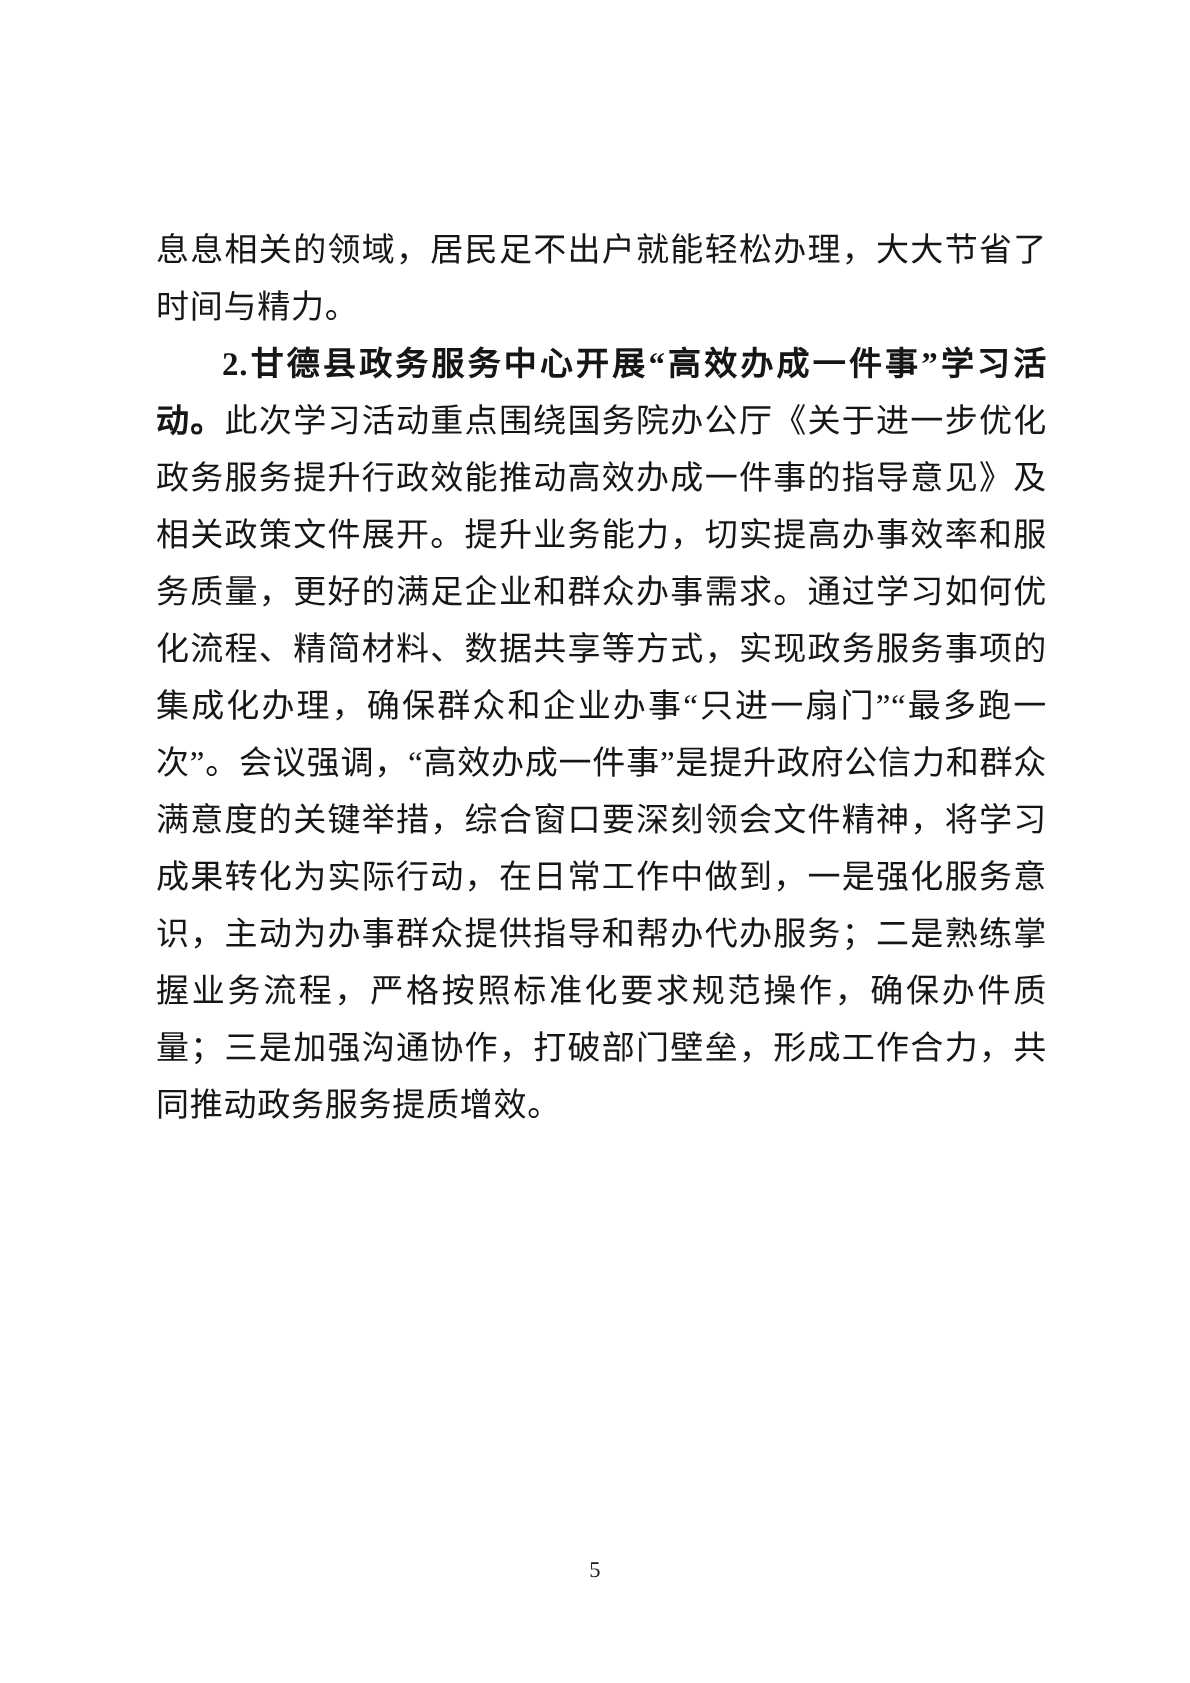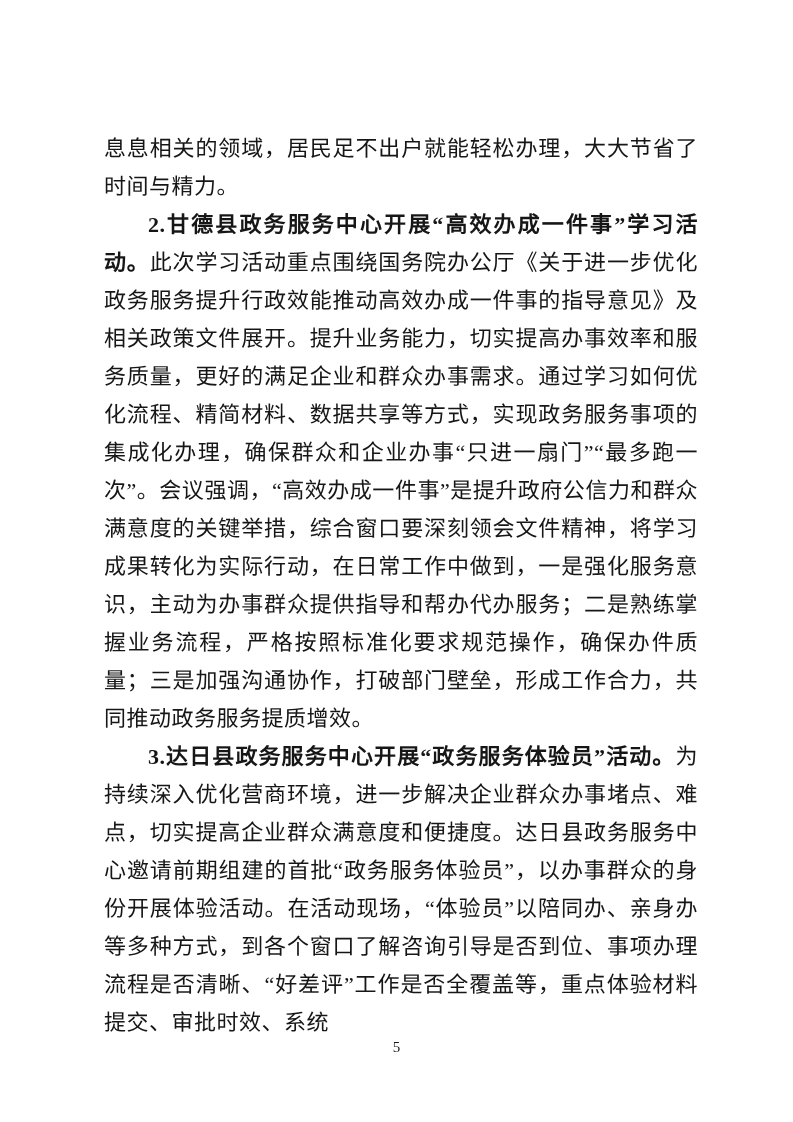--- a/index.html
+++ b/index.html
@@ -12,21 +12,21 @@
     width: 793px;
     height: 1122px;
     background: #ffffff;
     font-family: "Liberation Serif", "DejaVu Serif", serif;
     color: #161616;
     overflow: hidden;
   }
   .content {
     position: absolute;
     left: 104px;
-    top: 130px;
+    top: 148px;
     width: 594px;
     font-size: 22px;
     line-height: 38px;
     text-align: justify;
     text-justify: inter-ideograph;
     letter-spacing: 0.5px;
   }
   .para {
     margin: 0;
     padding: 0;
@@ -53,18 +53,17 @@
 </head>
 <body>
 
 <div class="page">
   <div class="content">
 
     <p class="para continuation"><span>息息相关的领域，居民足不出户就能轻松办理，大大节省了时间与精力。</span></p>
 
     <p class="para"><span class="lead">2.甘德县政务服务中心开展“高效办成一件事”学习活动。</span><span>此次学习活动重点围绕国务院办公厅《关于进一步优化政务服务提升行政效能推动高效办成一件事的指导意见》及相关政策文件展开。提升业务能力，切实提高办事效率和服务质量，更好的满足企业和群众办事需求。通过学习如何优化流程、精简材料、数据共享等方式，实现政务服务事项的集成化办理，确保群众和企业办事“只进一扇门”“最多跑一次”。会议强调，“高效办成一件事”是提升政府公信力和群众满意度的关键举措，综合窗口要深刻领会文件精神，将学习成果转化为实际行动，在日常工作中做到，一是强化服务意识，主动为办事群众提供指导和帮办代办服务；二是熟练掌握业务流程，严格按照标准化要求规范操作，确保办件质量；三是加强沟通协作，打破部门壁垒，形成工作合力，共同推动政务服务提质增效。</span></p>
 
-    <p class="para"><span class="lead">3.达日县政务服务中心开展“政务服务体验员”活动。</span><span>为持续深入优化营商环境，进一步解决企业群众办事堵点、难点，切实提高企业群众满意度和便捷度。达日县政务服务中心邀请前期组建的首批“政务服务体验员”，以办事群众的身份开展体验活动。在活动现场，“体验员”以陪同办、亲身办等多种方式，到各个窗口了解咨询引导是否到位、事项办理流程是否清晰、“好差评”工作是否全覆盖等，重点体验材料提交、审批时效、系统</span></p>
 
   </div>
 
   <div class="page-number">5</div>
 </div>
 
 </body></html>

